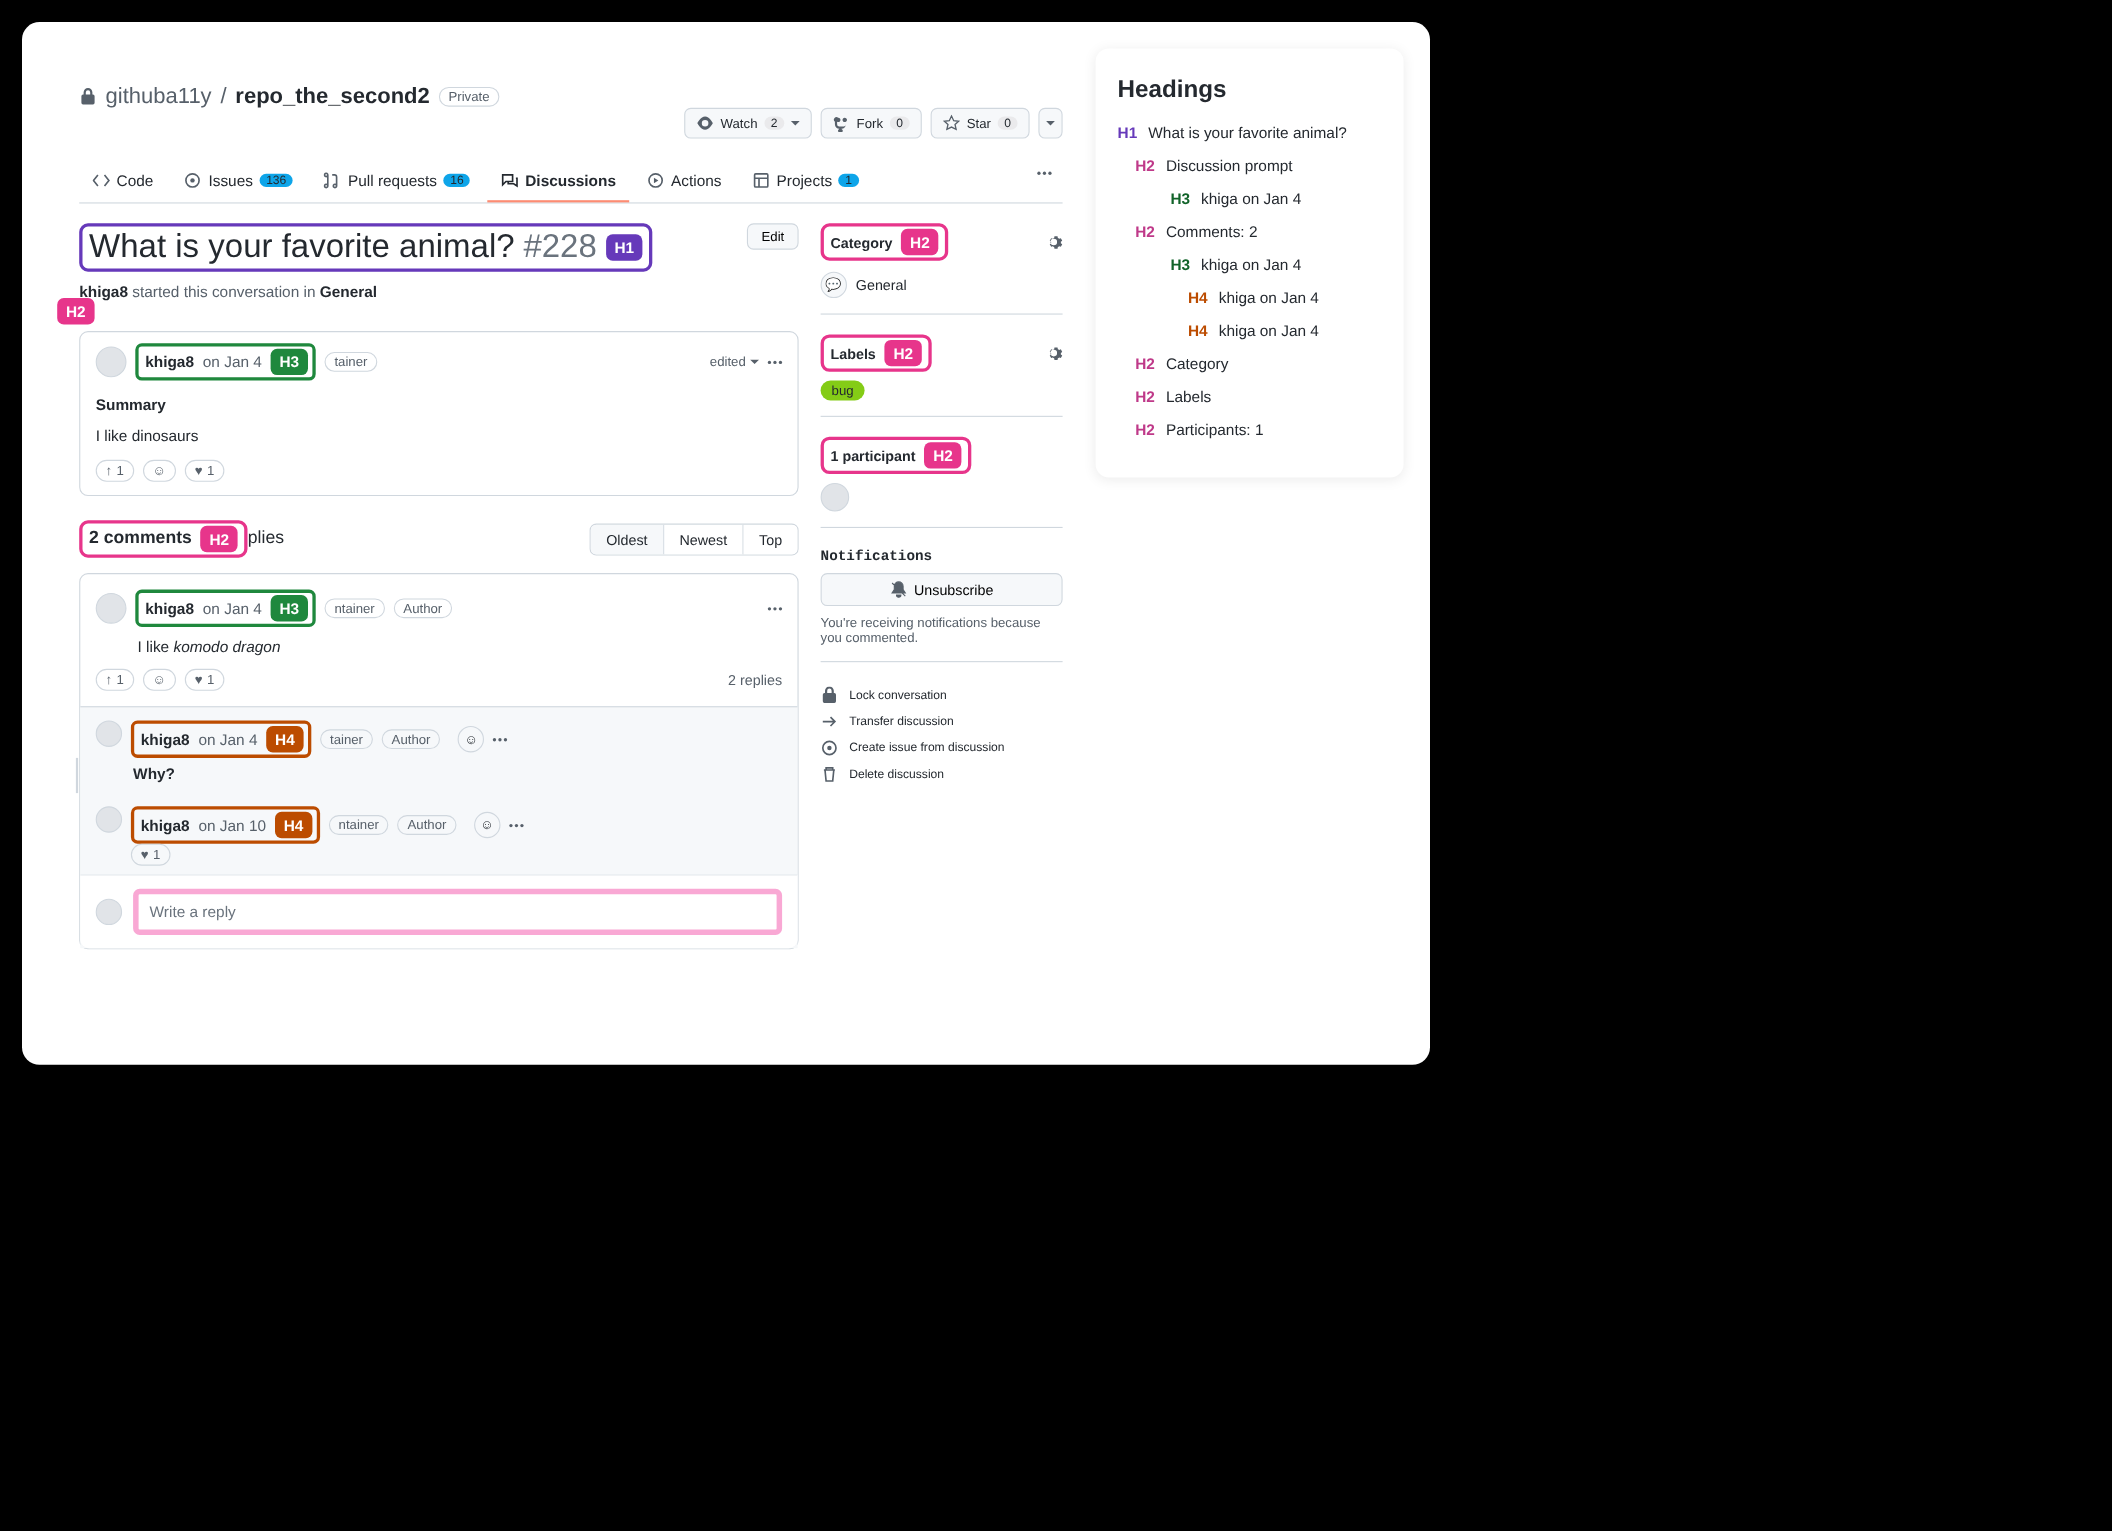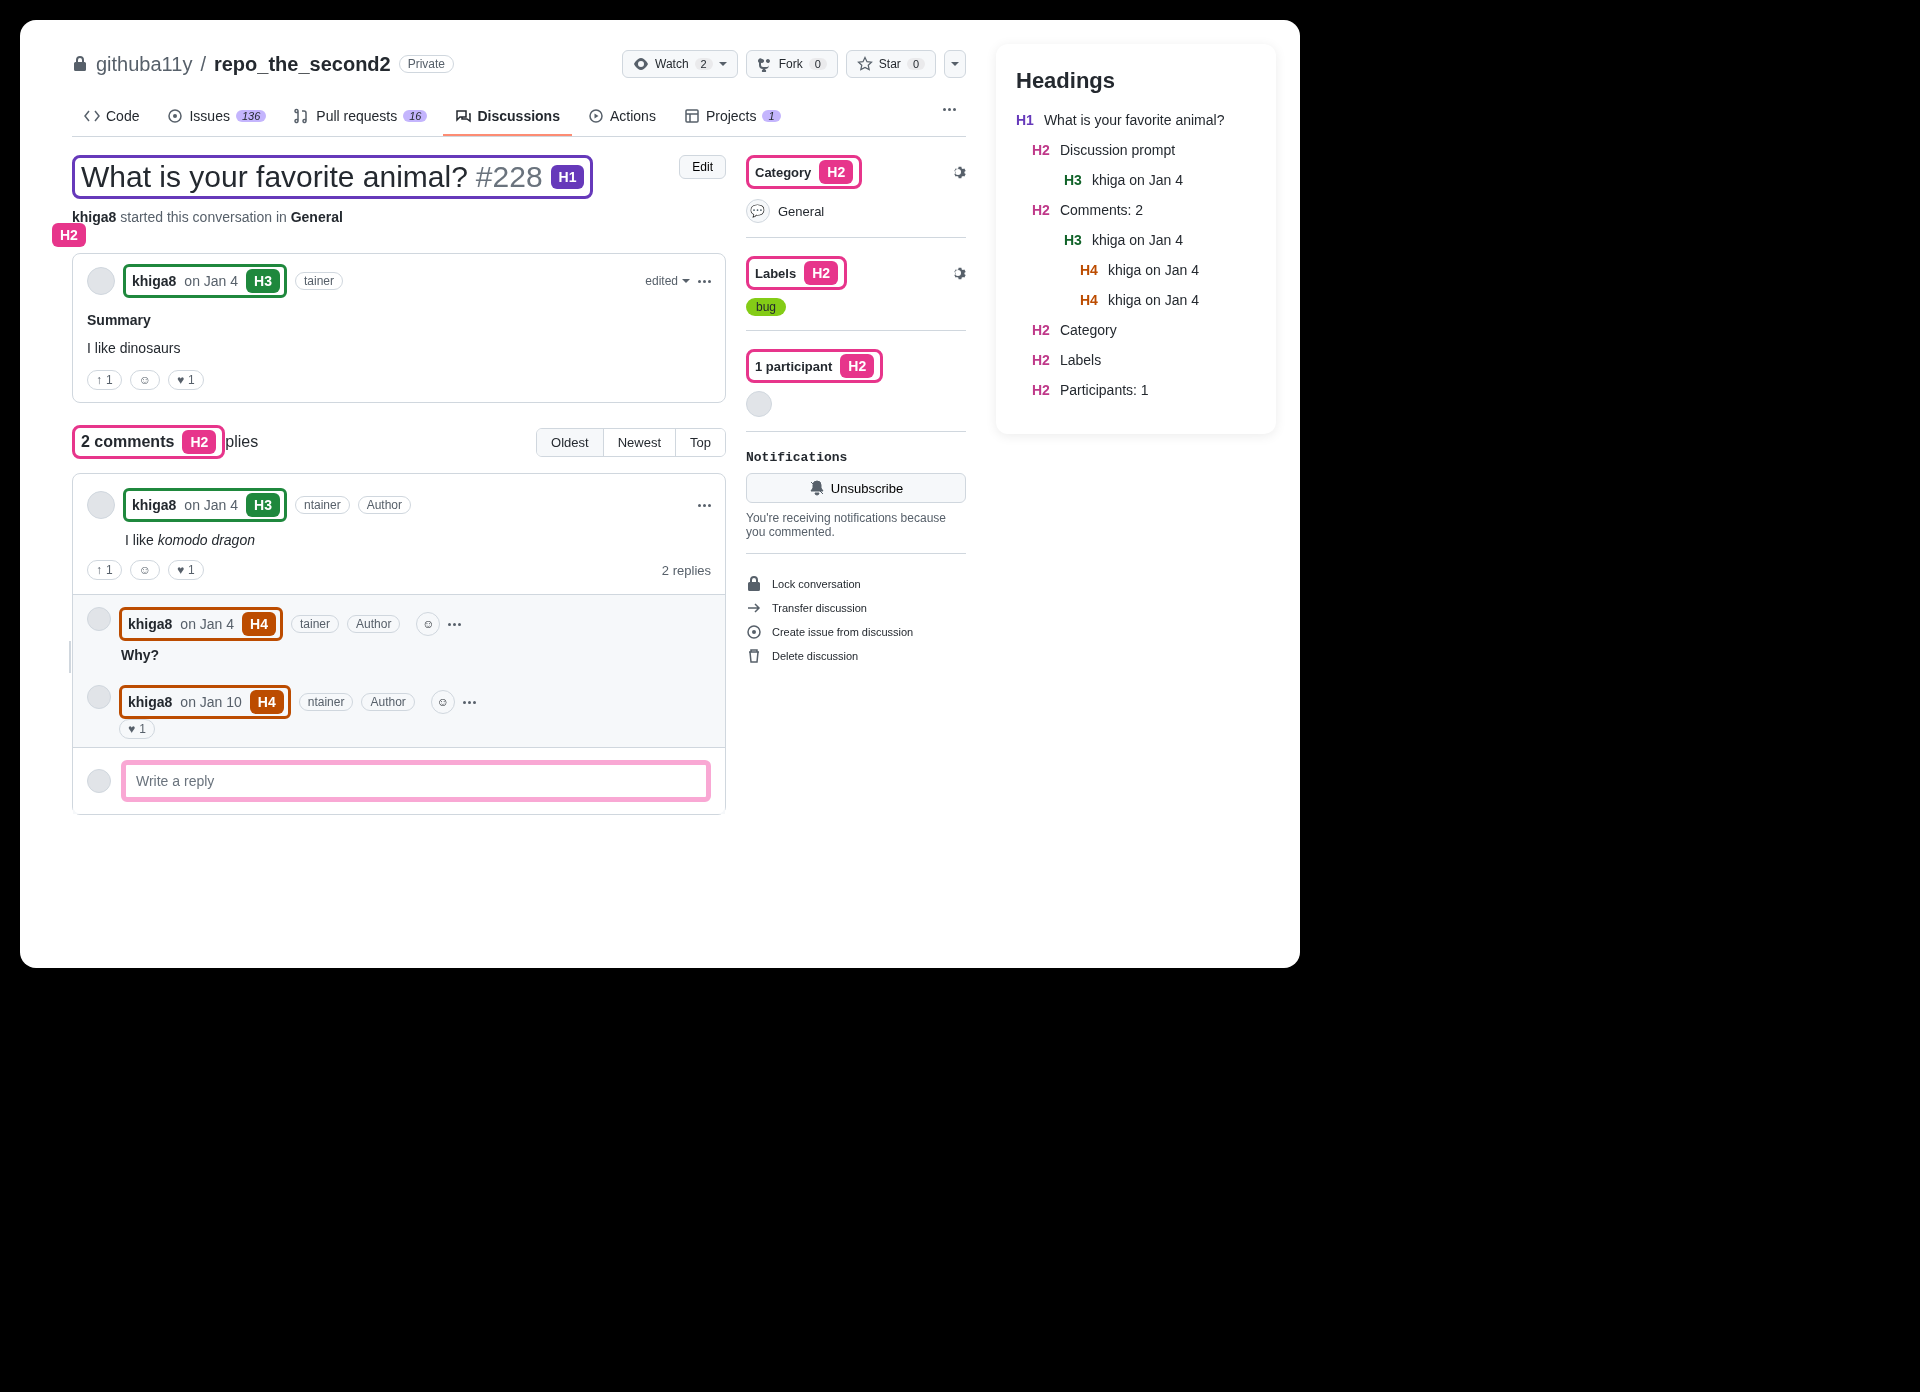--- a/index.html
+++ b/index.html
@@ -15,28 +15,28 @@
 .hl.h3 { margin-left: 48px; margin-bottom: 10px; } .hl.h3 .tag { color: #116329; }
 .hl.h4 { margin-left: 64px; margin-bottom: 10px; } .hl.h4 .tag { color: #bc4c00; }
 
 .repo-head { display: flex; align-items: center; gap: 8px; margin-bottom: 20px; }
 .lock-ico { width: 16px; height: 16px; }
 .owner { color: #57606a; font-size: 20px; }
 .slash { color: #57606a; font-size: 20px; }
 .repo { font-weight: 600; font-size: 20px; }
 .private-badge { border: 1px solid #d0d7de; border-radius: 2em; padding: 1px 8px; font-size: 12px; color: #57606a; }
 .repo-actions { margin-left: auto; display: flex; gap: 8px; }
-.rbtn { display: inline-flex; align-items: center; gap: 6px; border: 1px solid #d0d7de; background: #f6f8fa; border-radius: 6px; padding: 4px 10px; font-size: 12px; height: 28px; }
+.rbtn { display: inline-flex; align-items: center; gap: 6px; border: 1px solid #d0d7de; background: #f6f8fa; border-radius: 6px; padding: 4px 10px; font-size: 12px; height: 28px; margin-top: 48px; }
 .rbtn .cnt { background: #eaeaec; border-radius: 2em; padding: 0 6px; font-size: 11px; }
 .rbtn.caret-only { padding: 4px 6px; }
 .caret { width: 0; height: 0; border-left: 4px solid transparent; border-right: 4px solid transparent; border-top: 4px solid #57606a; display: inline-block; }
 
 .tabs { display: flex; border-bottom: 1px solid #d0d7de; gap: 4px; }
 .tab { display: inline-flex; align-items: center; gap: 6px; padding: 10px 12px; color: #24292f; border-bottom: 2px solid transparent; font-size: 14px; cursor: pointer; }
-.tab .cnt { background: #c4b5fd; border-radius: 2em; padding: 0 6px; font-size: 11px; font-style: italic; }
+.tab .cnt { background: #0ea5e9; border-radius: 2em; padding: 0 6px; font-size: 11px; }
 .tab.active { border-bottom-color: #fd8c73; font-weight: 600; }
 .tab-ico { width: 16px; height: 16px; fill: #57606a; }
 .tabs .kebab { margin-left: auto; padding: 10px; color: #57606a; }
 
 .content { display: flex; gap: 20px; margin-top: 18px; }
 .left { flex: 1; min-width: 0; }
 .right { width: 220px; }
 
 .title-row { display: flex; align-items: flex-start; }
 .title-box { border: 3px solid #6639ba; border-radius: 8px; display: inline-flex; align-items: center; padding: 2px 6px; position: relative; }

